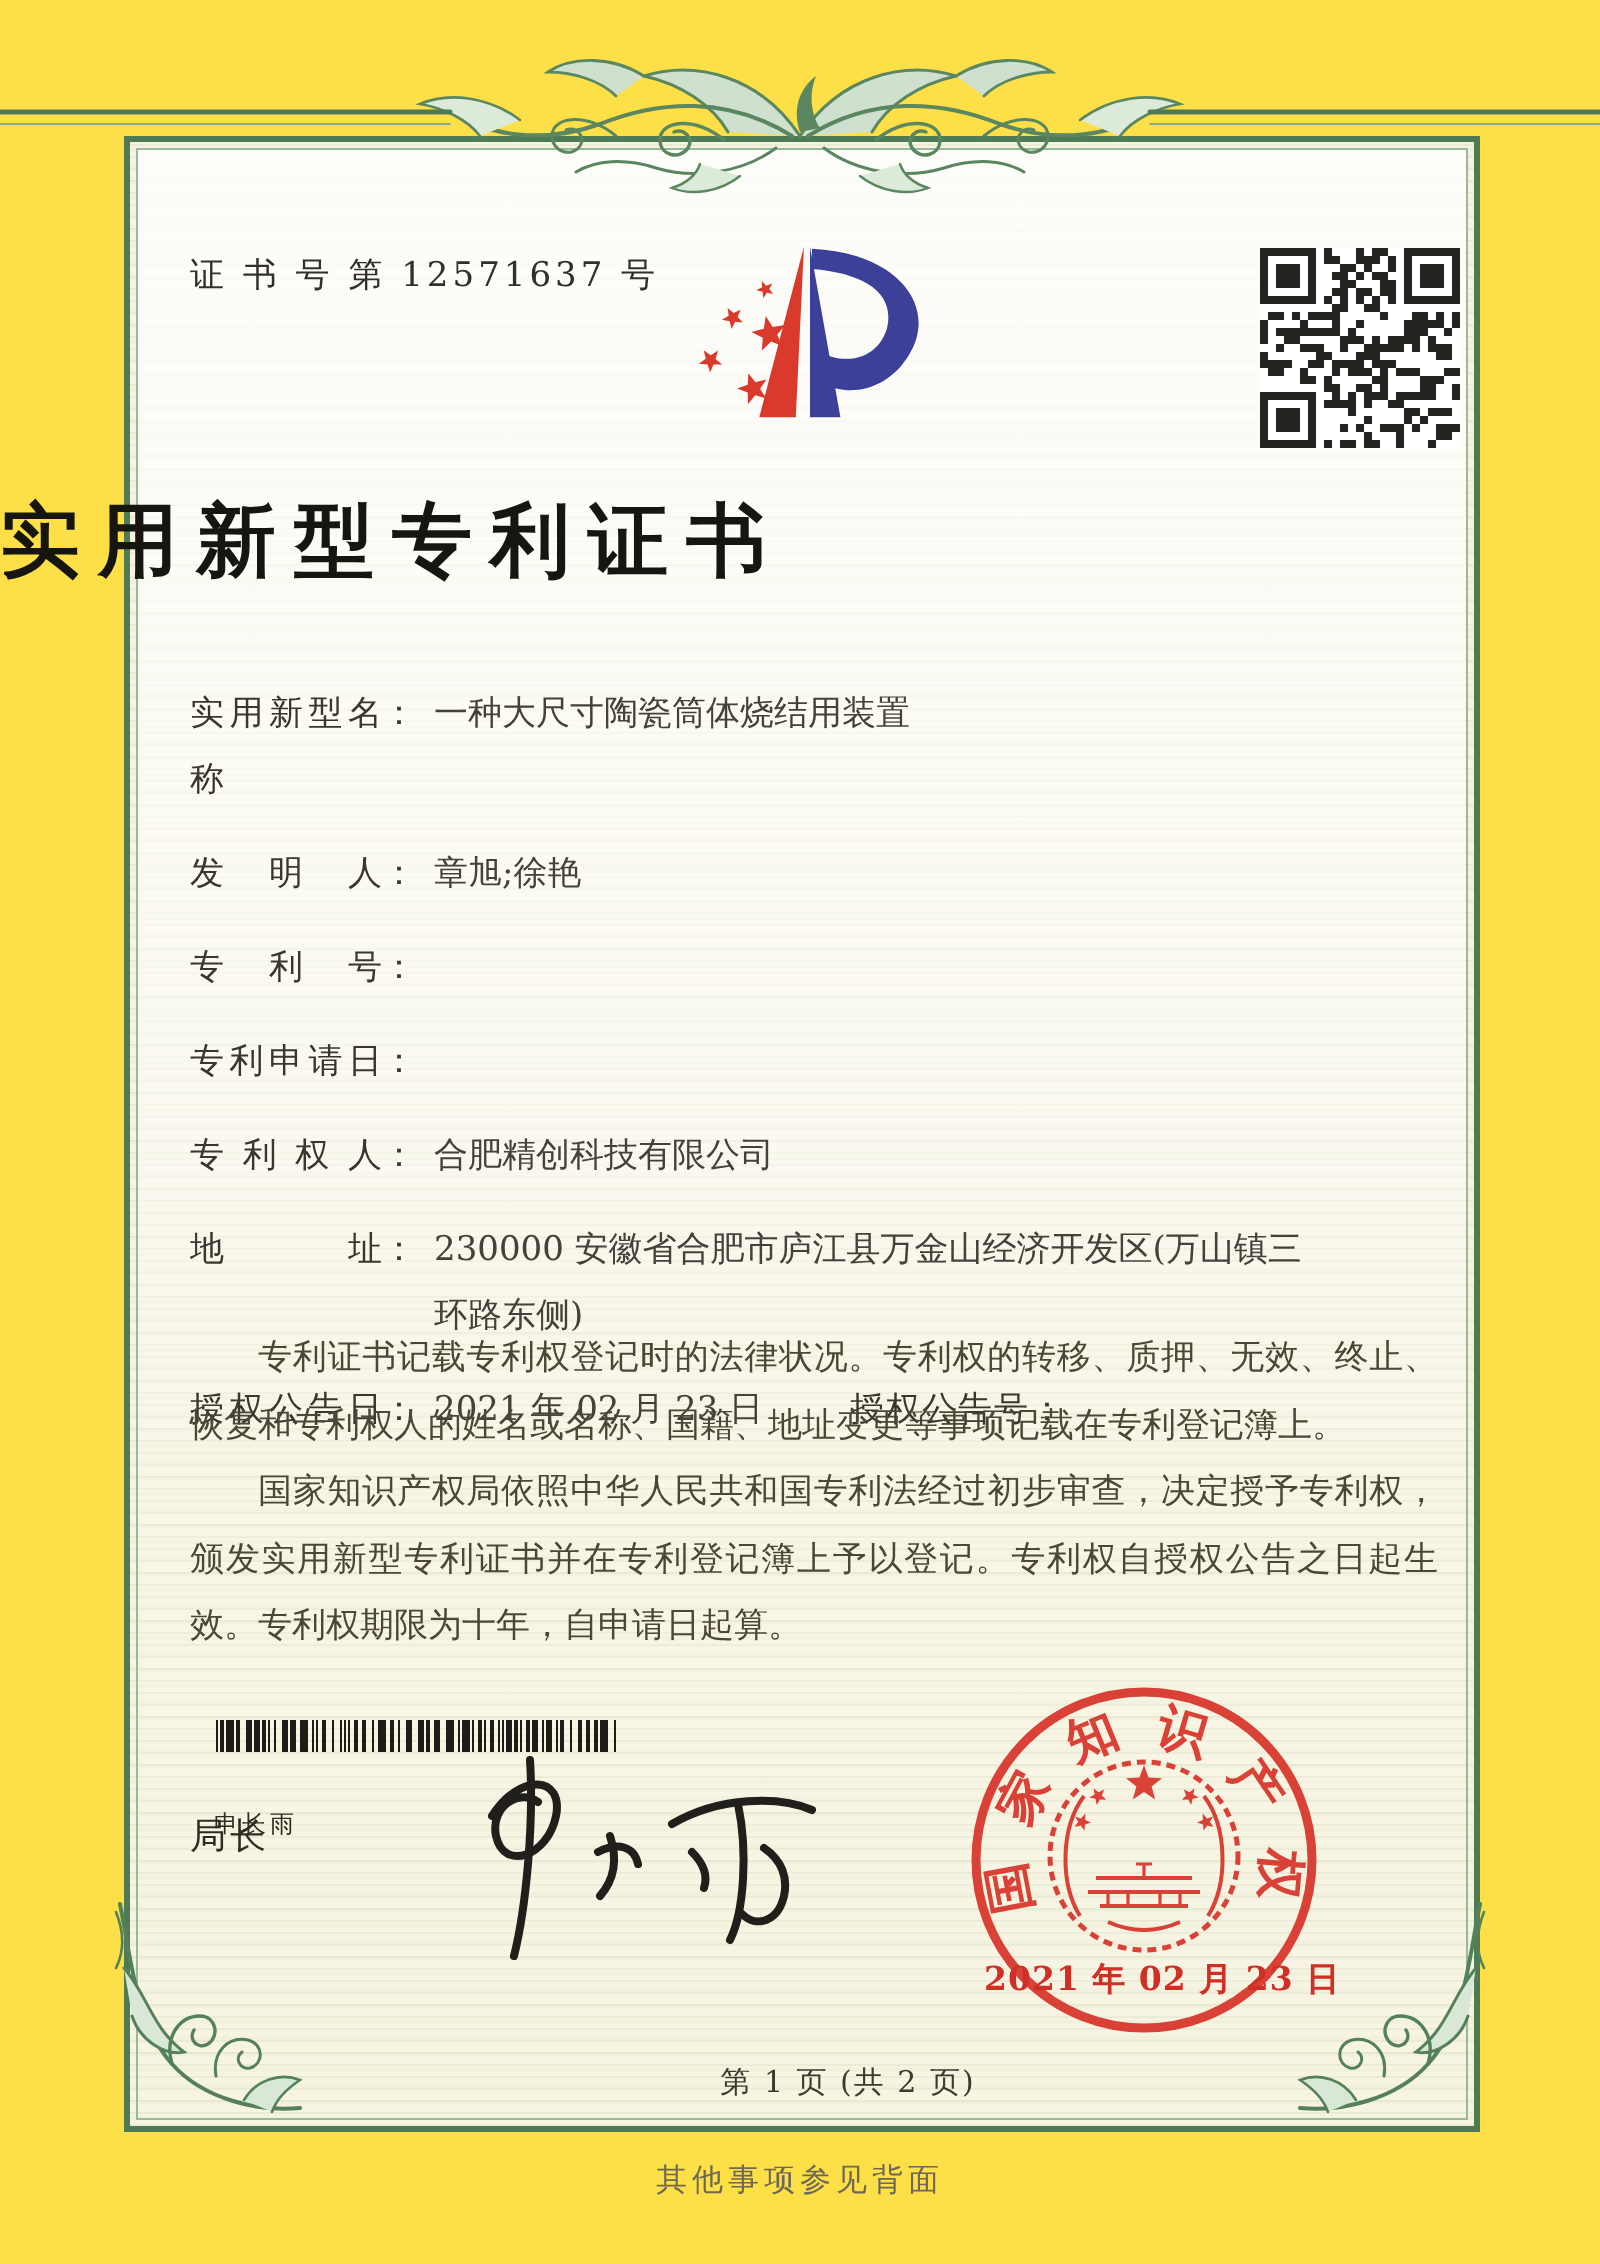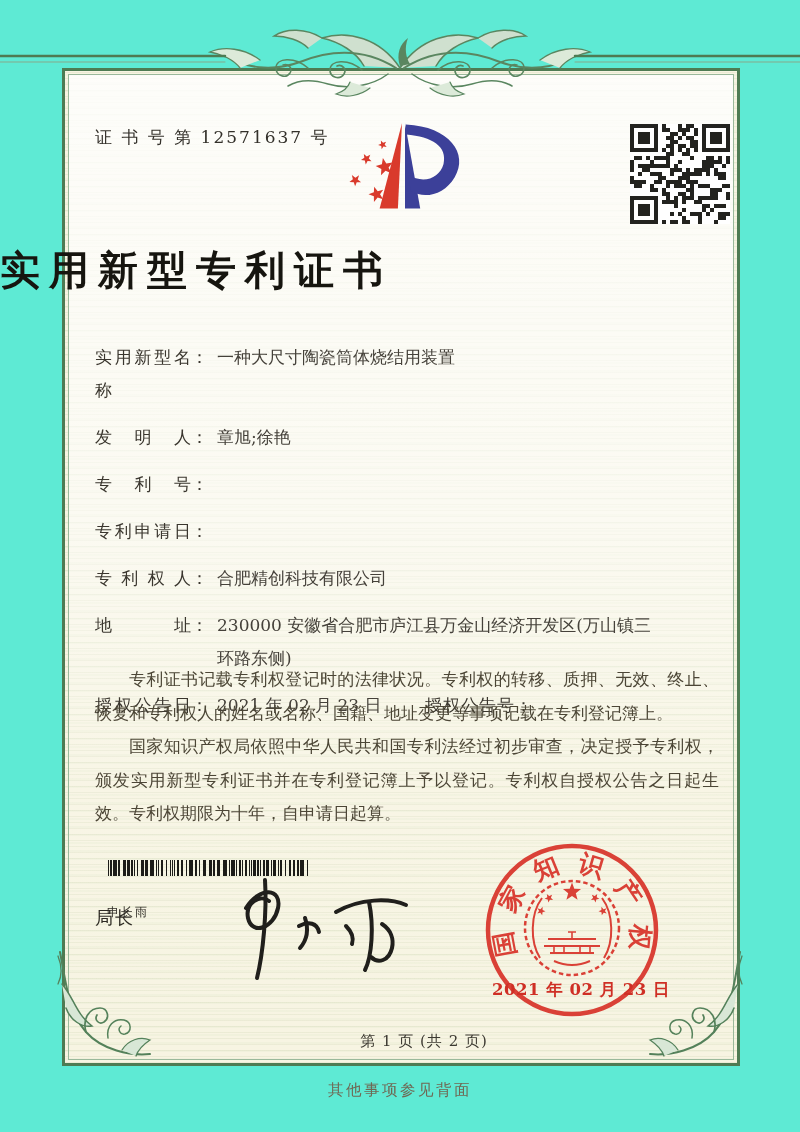--- a/index.html
+++ b/index.html
@@ -1,18 +1,18 @@
 <!DOCTYPE html>
 <html><head>
 <meta charset="utf-8">
 <style>
   html,body{margin:0;padding:0;background:#ffffff;}
   .page{
     position:relative;width:800px;height:1132px;margin:0 auto;overflow:hidden;
-    background:#5eead4;
+    background:#fde047;
     font-family:"DejaVu Serif","Liberation Serif",serif;
     color:#3a362e;
   }
   
   .frame{
     position:absolute;left:62px;top:68px;width:672px;height:992px;
     border:3px solid #4e7b53;
     background-color:#f7f4e2;
     background-image:
       repeating-linear-gradient(0deg, rgba(160,175,125,0.13) 0 1px, rgba(0,0,0,0) 1px 6px),

